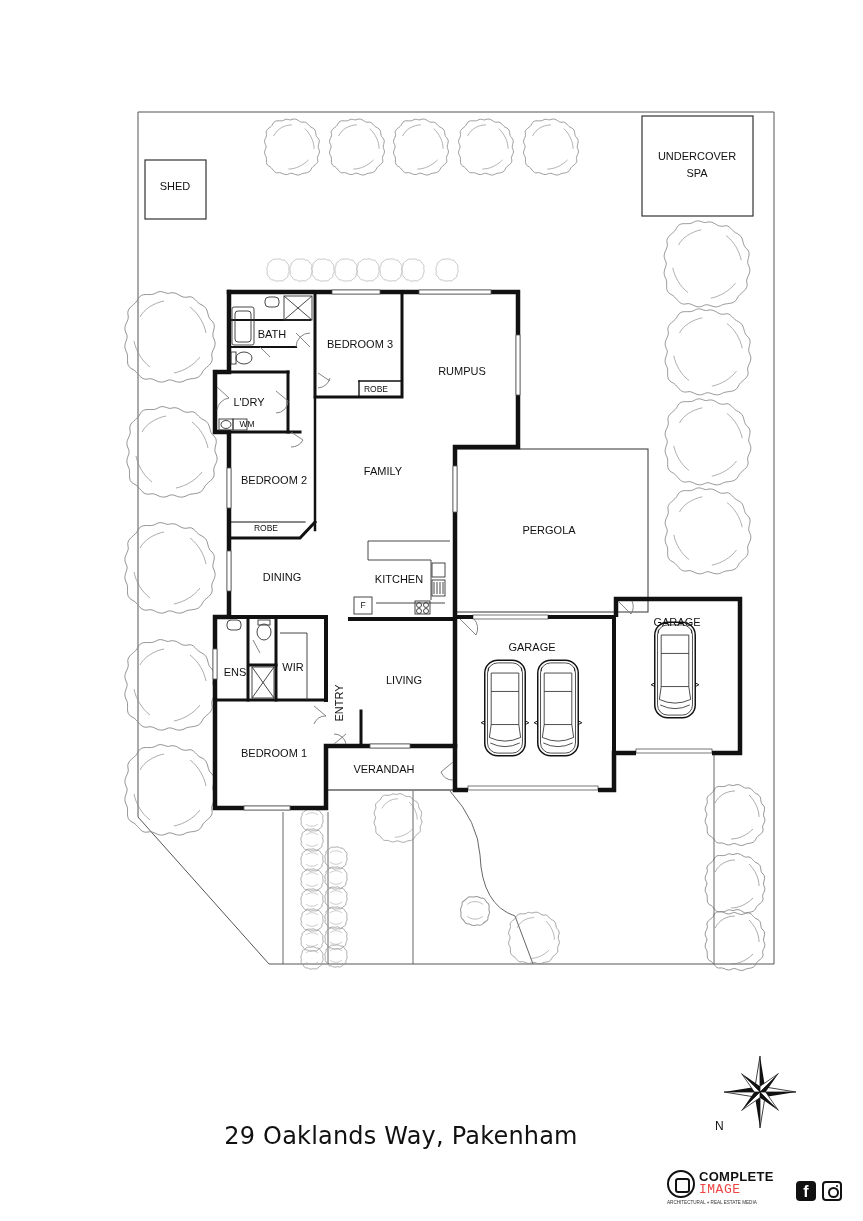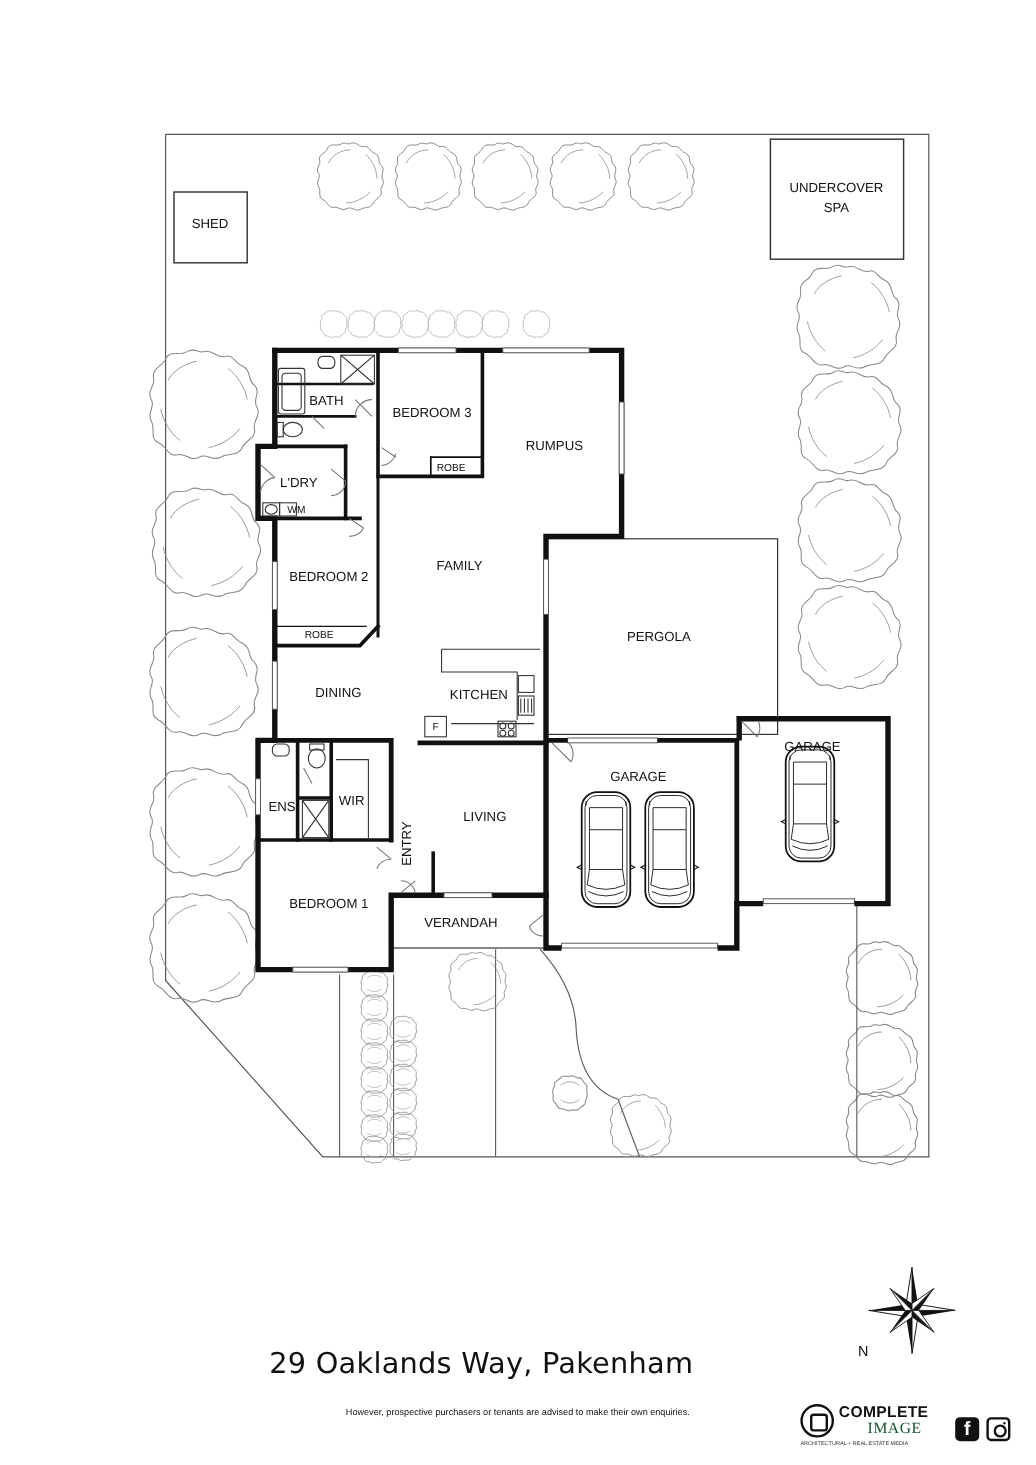--- a/index.html
+++ b/index.html
@@ -7,21 +7,21 @@
   #plan { position: absolute; left: 0; top: 0; width: 863px; height: 1221px; }
   .room-label { font-family: "Liberation Sans", sans-serif; font-size: 11px; fill: #111; text-anchor: middle; dominant-baseline: middle; }
   .small-label { font-family: "Liberation Sans", sans-serif; font-size: 8.5px; fill: #111; text-anchor: middle; dominant-baseline: middle; }
   .title { position: absolute; left: 0; top: 1122px; width: 802px; text-align: center; font-family: "DejaVu Sans", sans-serif; font-size: 24px; color: #111; letter-spacing: 0.2px; }
   .note { position: absolute; left: 200px; top: 1172px; width: 463px; text-align: center; font-family: "Liberation Sans", sans-serif; font-size: 7.6px; line-height: 10px; color: #111; }
   .note div { white-space: nowrap; }
   .brand { position: absolute; left: 667px; top: 1168px; width: 130px; height: 40px; }
   .brand-logo { position: absolute; left: 0; top: 2px; width: 28px; height: 28px; border: 2.5px solid #111; border-radius: 50%; box-sizing: border-box; }
   .brand-logo-inner { position: absolute; left: 6px; top: 6px; width: 11px; height: 11px; border: 2px solid #111; border-radius: 3px; }
   .brand-name1 { position: absolute; left: 32px; top: 1px; font-family: "Liberation Sans", sans-serif; font-weight: bold; font-size: 13px; color: #111; letter-spacing: 0.3px; }
-  .brand-name2 { position: absolute; left: 32px; top: 14px; font-family: Liberation Serif, serif; font-size: 13px; color: #14532d; letter-spacing: 0.5px; margin-left: 24px; }
+  .brand-name2 { position: absolute; left: 32px; top: 14px; font-family: Liberation Mono, monospace; font-size: 13px; color: #ef4444; letter-spacing: 0.5px; }
   .brand-tag { position: absolute; left: 0; top: 32px; font-family: "Liberation Sans", sans-serif; font-size: 4.6px; color: #333; white-space: nowrap; }
   .social { position: absolute; top: 1181px; width: 20px; height: 20px; background: #111; border-radius: 4px; color: #fff; font-family: "Liberation Sans", sans-serif; font-weight: bold; text-align: center; line-height: 22px; font-size: 16px; }
   .social.fb { left: 796px; }
   .social.ig { left: 822px; background: #fff; border: 2.5px solid #111; box-sizing: border-box; }
   .ig-ring { position: absolute; left: 4px; top: 4px; width: 7px; height: 7px; border: 2px solid #111; border-radius: 50%; }
   .ig-dot { position: absolute; right: 2px; top: 2px; width: 2px; height: 2px; background: #111; border-radius: 50%; }
   .north-label { position: absolute; left: 715px; top: 1119px; font-family: "Liberation Sans", sans-serif; font-size: 12px; color: #111; }
 </style>
 </head>
 <body>
@@ -284,21 +284,20 @@
       <polygon points="-26,0 -4,4 0,0" fill="#fff" stroke="#111" stroke-width="0.7"></polygon>
     </g>
   </g>
 </svg>
 
 <div class="north-label">N</div>
 
 <div class="title">29 Oaklands Way, Pakenham</div>
 
 <div class="note">
-  <div>However, prospective purchasers or tenants are advised to make their own enquiries.</div>
 </div>
 
 <div class="brand">
   <div class="brand-logo">
     <div class="brand-logo-inner"></div>
   </div>
   <div class="brand-name1">COMPLETE</div>
   <div class="brand-name2">IMAGE</div>
   <div class="brand-tag">ARCHITECTURAL + REAL ESTATE MEDIA</div>
 </div>

